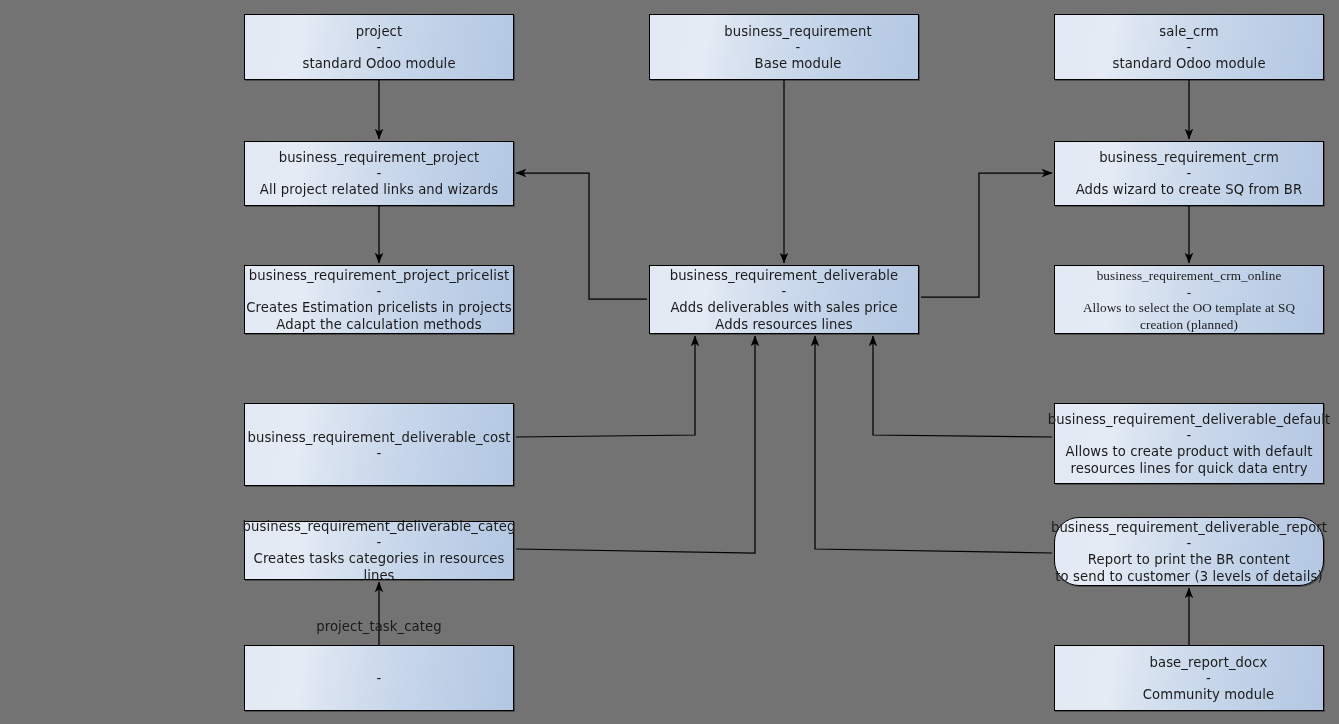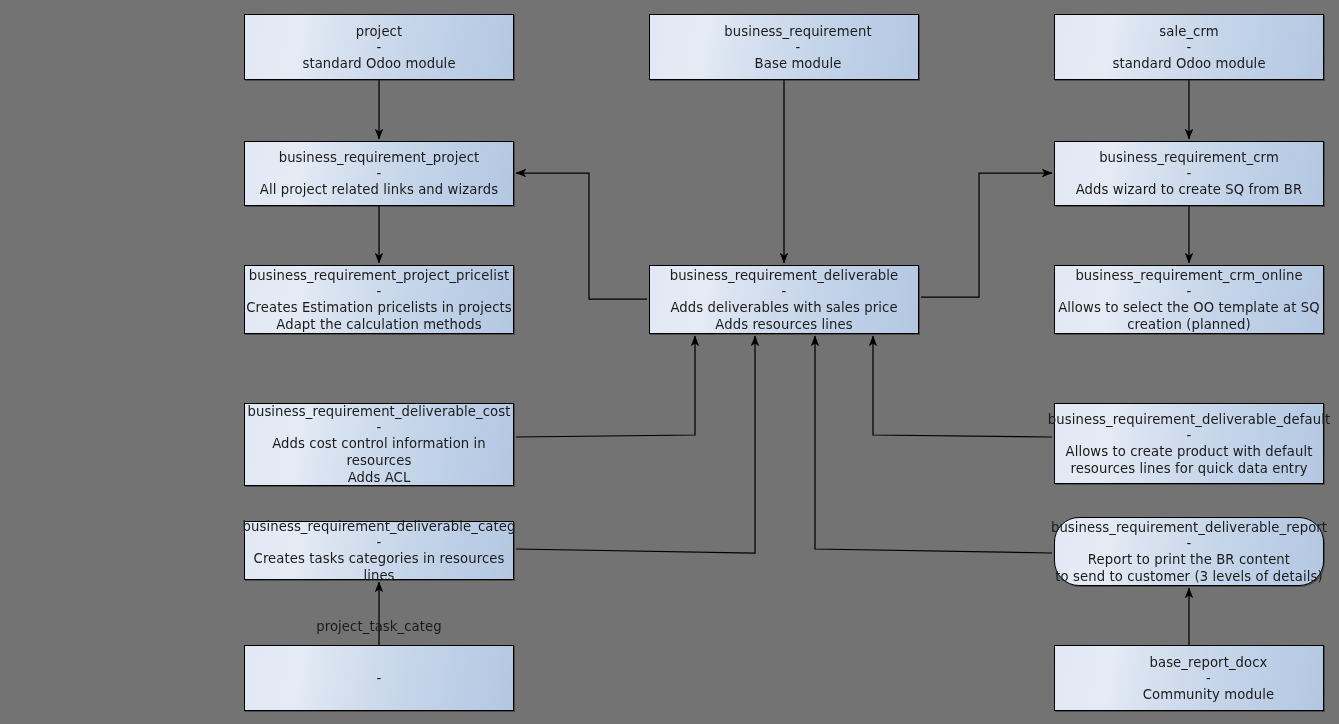--- a/index.html
+++ b/index.html
@@ -85,31 +85,29 @@
         <span class="sep">-</span>
         <span class="desc">Creates Estimation pricelists in projects
 Adapt the calculation methods</span>
       </div>
       <div class="node" style="left: 649px; top: 265px; width: 270px; height: 69px;">
         <span class="title">business_requirement_deliverable</span>
         <span class="sep">-</span>
         <span class="desc">Adds deliverables with sales price
 Adds resources lines</span>
       </div>
-      <div class="node" style="left: 1054px; top: 265px; width: 270px; height: 69px;">
+      <div class="node" style="left: 1054px; top: 265px; width: 270px; height: 69px; font-family: Liberation Serif, serif;">
         <span class="title">business_requirement_crm_online</span>
         <span class="sep">-</span>
         <span class="desc">Allows to select the OO template at SQ
 creation (planned)</span>
       </div>
       <div class="node" style="left: 244px; top: 403px; width: 270px; height: 83px; align-items: center;">
         <span class="title">business_requirement_deliverable_cost</span>
         <span class="sep">-</span>
-        <span class="desc">Adds cost control information in resources
-Adds ACL</span>
       </div>
       <div class="node" style="left: 1054px; top: 403px; width: 270px; height: 81px;">
         <span class="title">business_requirement_deliverable_default</span>
         <span class="sep">-</span>
         <span class="desc">Allows to create product with default
 resources lines for quick data entry</span>
       </div>
       <div class="node" style="left: 244px; top: 521px; width: 270px; height: 59px;">
         <span class="title">business_requirement_deliverable_categ</span>
         <span class="sep">-</span>

